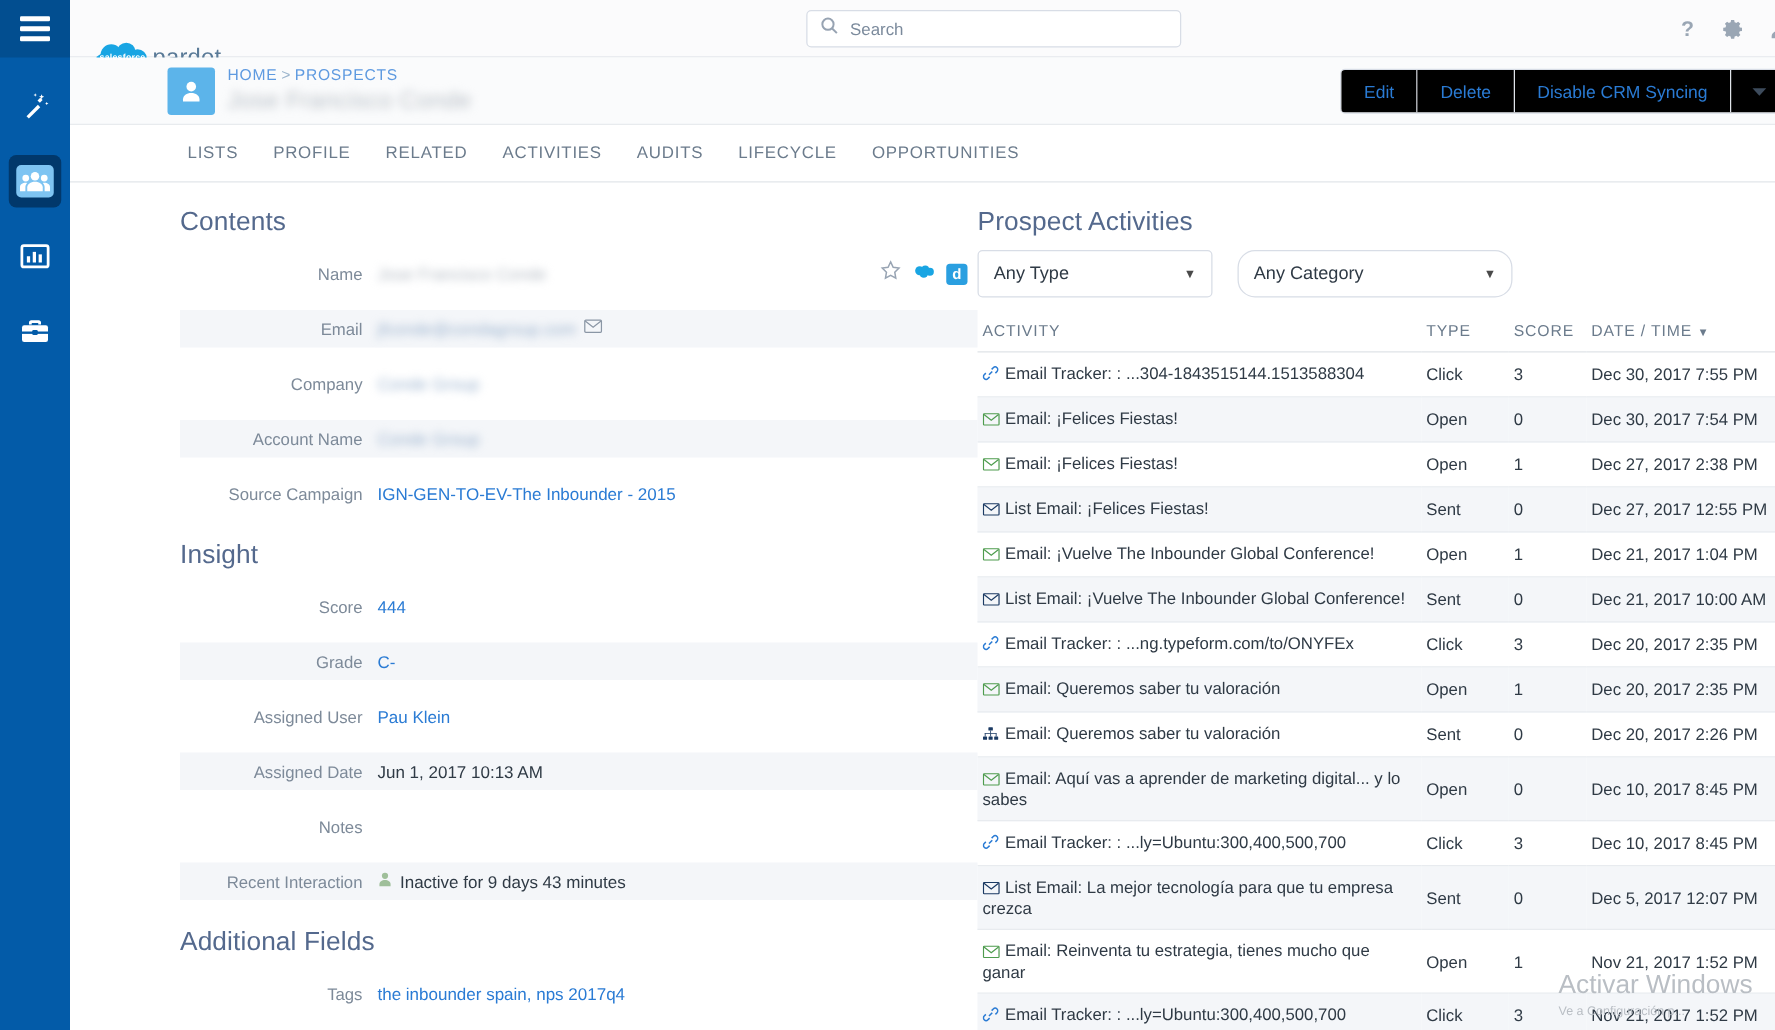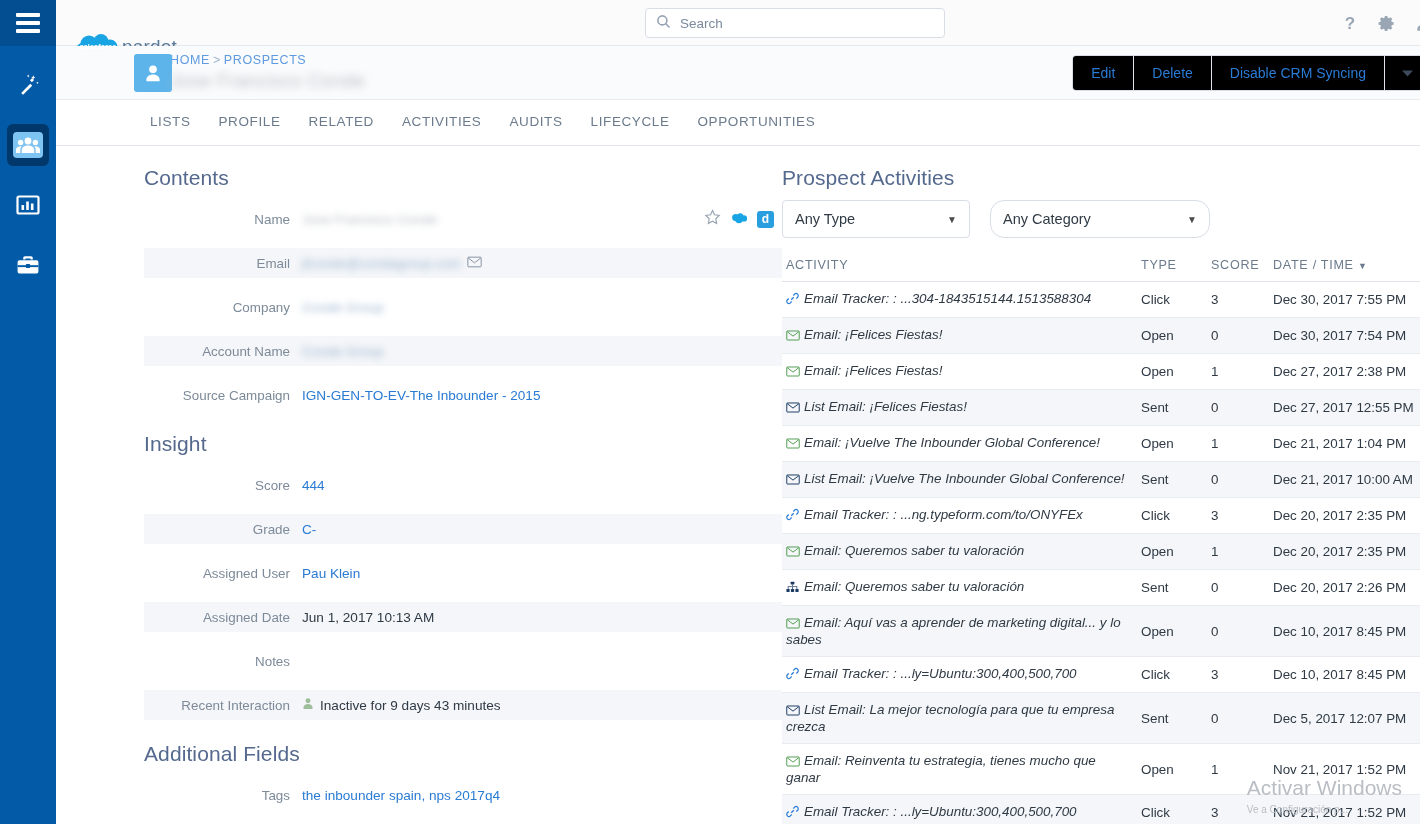--- a/index.html
+++ b/index.html
@@ -68,21 +68,21 @@
 
   
   .hdr {
     height: 54px; background: #fafbfc; border-bottom: 1px solid #e8ebee;
     display: flex; align-items: center; padding: 0 16px 0 78px; position: relative; flex: 0 0 54px;
   }
   .hdr-avatar {
     position: absolute; left: 78px; top: 8px; width: 38px; height: 38px;
     background: #5cb4ea; border-radius: 3px; display: flex; align-items: center; justify-content: center;
   }
-  .hdr-text { margin-left: 36px; display: flex; flex-direction: column; justify-content: flex-start; }
+  .hdr-text { margin-left: 48px; display: flex; flex-direction: column; justify-content: flex-start; }
   .crumb { font-size: 12.5px; letter-spacing: .6px; color: #5e9ae0; }
   .crumb .sep { color: #9bb4cc; margin: 0 3px; }
   .crumb a { color: #5e9ae0; text-decoration: none; cursor: pointer; }
   .hdr-name {
     font-size: 19px; color: #b9bfc6; margin-top: 3px; letter-spacing: .3px;
     filter: blur(4px); user-select: none; font-weight: 500;
   }
   .hdr-actions { margin-left: auto; display: flex; border: 1px solid #d8dde6; border-radius: 4px; overflow: hidden; background: #fff; }
   .hdr-actions button {
     height: 34px; background: #000000; border: 0; border-right: 1px solid #e0e4ea;
@@ -151,21 +151,21 @@
   }
   th.c-act { width: 355px; padding-left: 8px; }
   th.c-type { width: 70px; color: #2a7bd4; cursor: pointer; }
   th.c-score { width: 62px; }
   th.c-date { width: 160px; color: #2a7bd4; cursor: pointer; white-space: nowrap; }
   table.acts td {
     font-size: 13.4px; color: #2f3a45; padding: 9px 4px; vertical-align: middle;
     border-bottom: 1px solid #e8ebef;
   }
   table.acts tr:nth-child(even) td { background: #f4f6f9; }
-  td.c-act { padding-left: 8px; color: #2a7bd4; font-style: italic; }
+  td.c-act { padding-left: 8px; color: #2a7bd4; }
   td.c-act .lbl { cursor: pointer; }
   .ico { display: inline-block; width: 15px; margin-right: 3px; vertical-align: -2px; }
 
   
   .watermark {
     position: absolute; right: 18px; bottom: 6px; text-align: left;
     color: #b9bec4; pointer-events: none; user-select: none; z-index: 40;
   }
   .wm1 { font-size: 21px; line-height: 26px; }
   .wm2 { font-size: 10px; line-height: 17px; }

